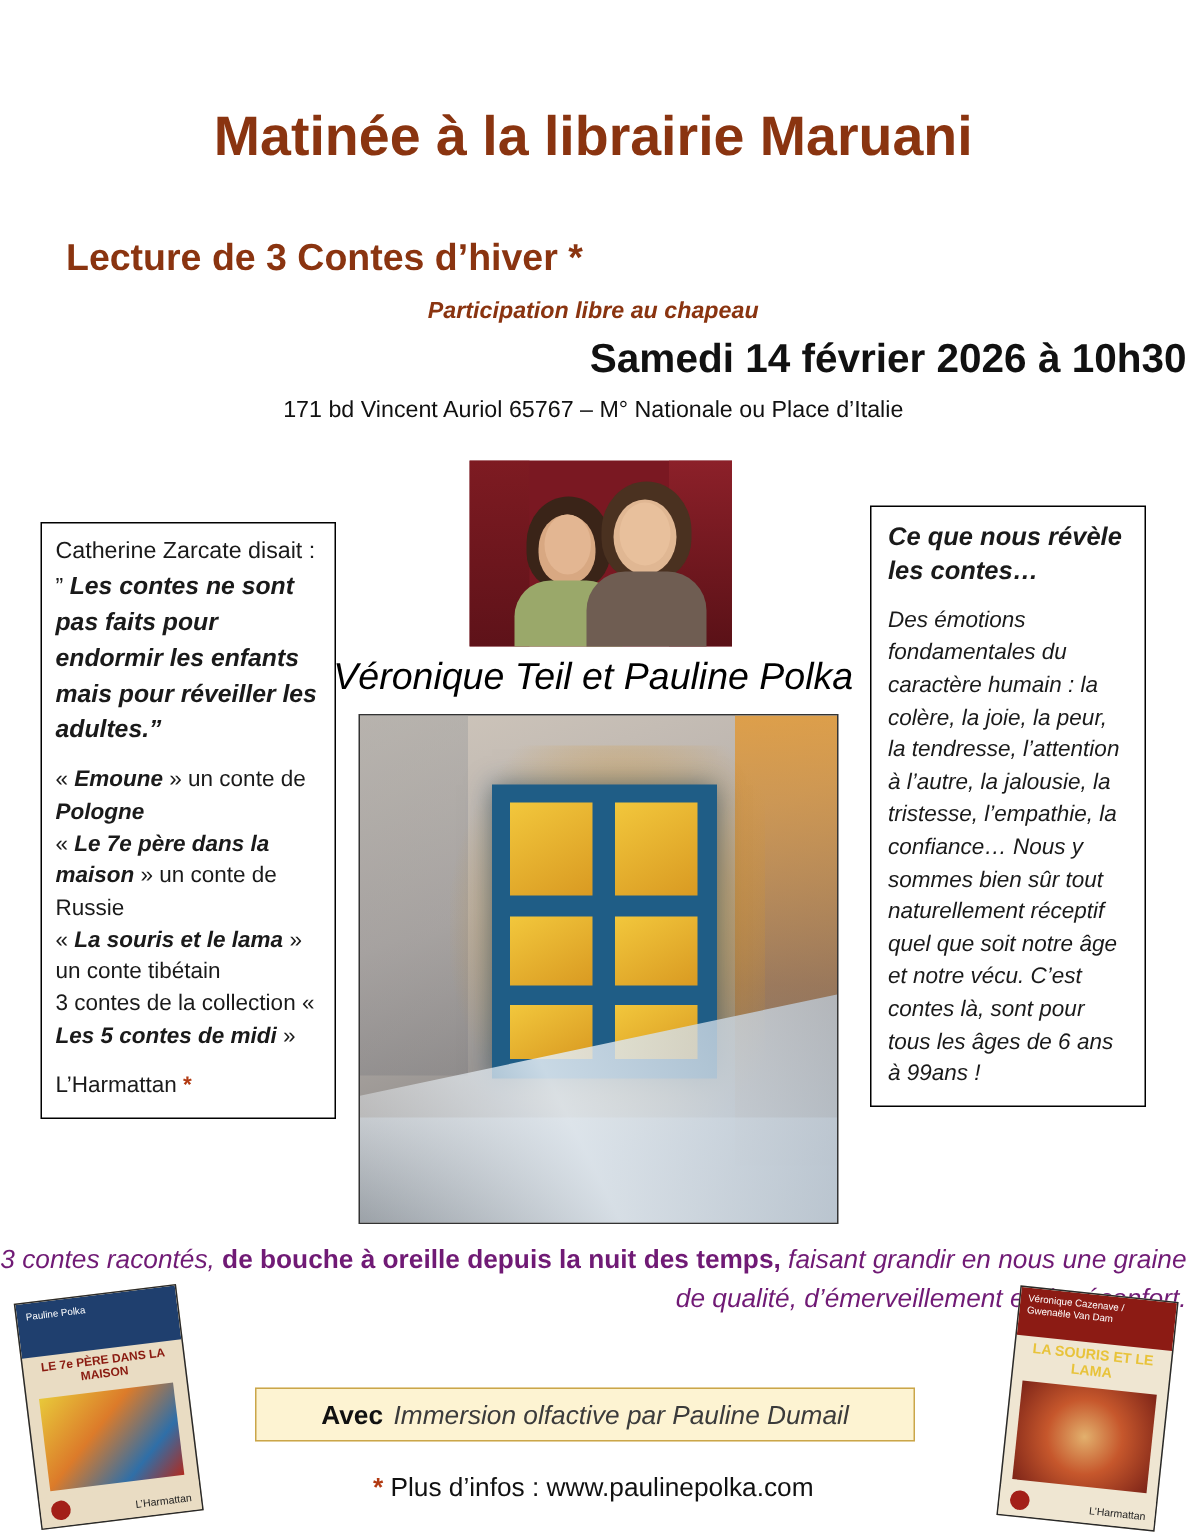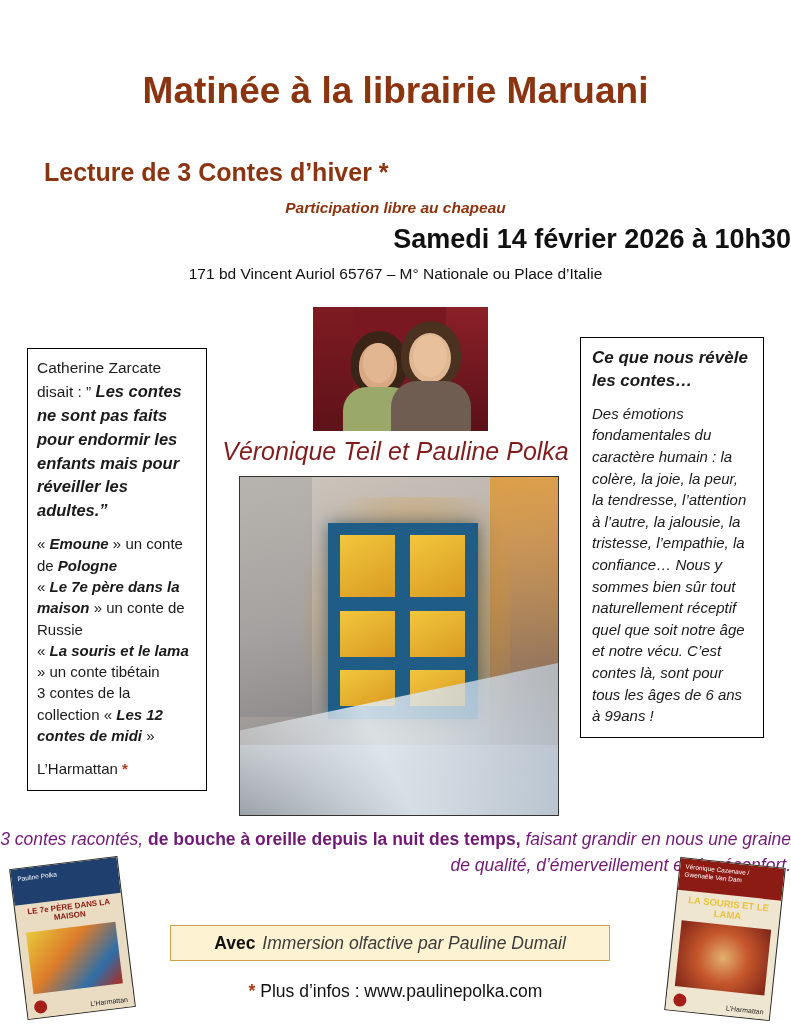--- a/index.html
+++ b/index.html
@@ -155,29 +155,29 @@
   }
 
   .performers {
     position: absolute;
     top: 437px;
     left: 0;
     width: 791px;
     text-align: center;
     font-size: 25px;
     font-style: italic;
-    color: #7f1d1d;
+    color: #000000;
   }
 
   
   .left-box {
     position: absolute;
     top: 348px;
     left: 27px;
-    width: 180px;
+    width: 197px;
     border: 1px solid #000;
     padding: 8px 9px 10px 9px;
     box-sizing: border-box;
     font-size: 15.5px;
     line-height: 1.47;
   }
   .left-box .quote-head {
     font-size: 15.5px;
   }
   .left-box .quote-body {
@@ -440,21 +440,21 @@
       <div>
         <span>« </span><em>Emoune</em><span> » un conte de </span><em>Pologne</em>
       </div>
       <div>
         <span>« </span><em>Le 7e père dans la maison</em><span> » un conte de Russie</span>
       </div>
       <div>
         <span>« </span><em>La souris et le lama</em><span> » un conte tibétain</span>
       </div>
       <div>
-        <span>3 contes de la collection « </span><em>Les 12 contes de midi</em><span> »</span>
+        <span>3 contes de la collection « </span><em>Les 5 contes de midi</em><span> »</span>
       </div>
     </div>
 
     <div class="pub">
       <span>L’Harmattan</span>
       <span class="star">*</span>
     </div>
   </div>
 
   <div class="right-box">

